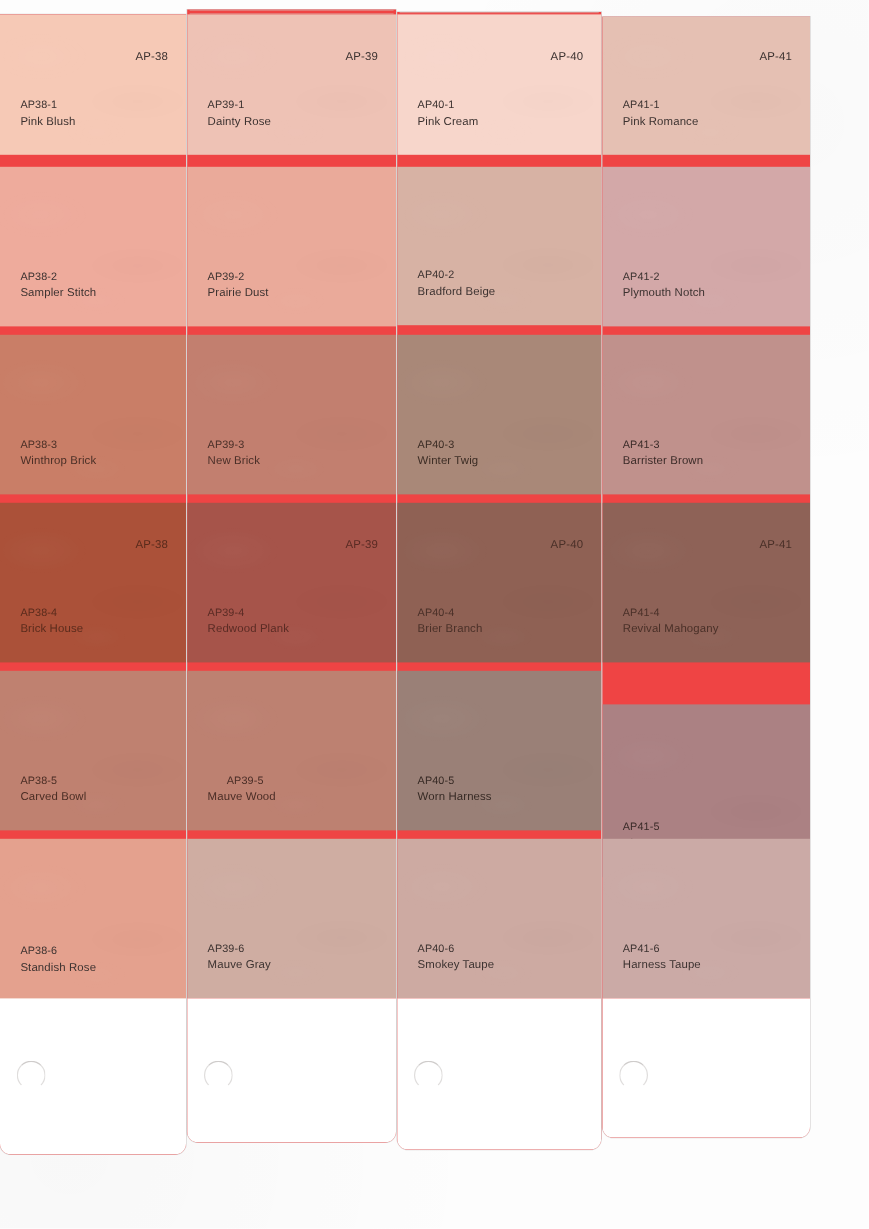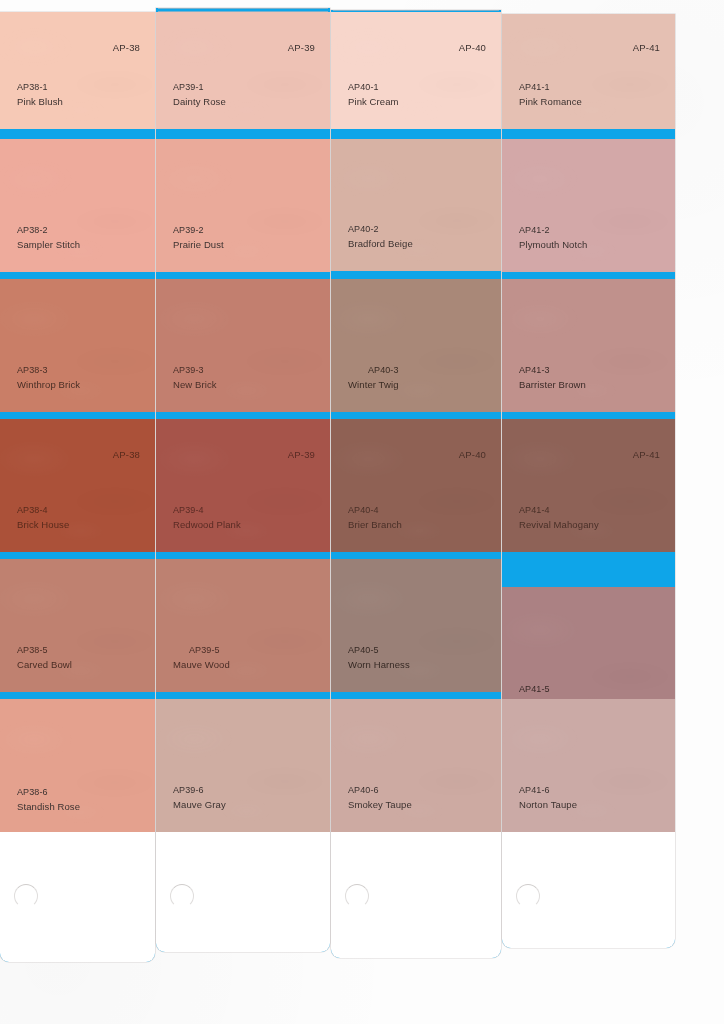--- a/index.html
+++ b/index.html
@@ -28,21 +28,21 @@
     pointer-events: none;
     background:
       radial-gradient(circle at 8% 94%, rgba(0,0,0,0.018) 0%, rgba(0,0,0,0) 30%),
       radial-gradient(circle at 92% 10%, rgba(0,0,0,0.015) 0%, rgba(0,0,0,0) 28%);
   }
 
   
   .card {
     position: absolute;
     box-sizing: border-box;
-    background: #0ea5e9;
+    background: #ef4444;
     border-radius: 0 0 9px 9px;
     box-shadow: 0 0 0 0.6px rgba(140,130,128,0.30);
     overflow: hidden;
   }
 
   
   .chip {
     position: absolute;
     left: 0;
     right: 0;
@@ -230,21 +230,21 @@
       <div class="chip" style="top: 129px; height: 132px; background: rgb(215, 178, 164);">
         <div class="chip-noise"></div>
         <div class="chip-codeblock">
           <span class="chip-code" style="color: rgb(60, 50, 48);">AP40-2</span>
           <span class="chip-name" style="color: rgb(60, 50, 48);">Bradford Beige</span>
         </div>
       </div>
       <div class="chip" style="top: 269px; height: 133px; background: rgb(169, 136, 120);">
         <div class="chip-noise"></div>
         <div class="chip-codeblock">
-          <span class="chip-code" style="color: rgb(59, 44, 36); text-align: right;">AP40-3</span>
+          <span class="chip-code" style="color: rgb(59, 44, 36);">AP40-3</span>
           <span class="chip-name" style="color: rgb(59, 44, 36);">Winter Twig</span>
         </div>
       </div>
       <div class="chip" style="top: 409px; height: 133px; background: rgb(143, 97, 84);">
         <div class="chip-noise"></div>
         <div class="chip-family" style="color: rgb(74, 48, 40);">AP-40</div>
         <div class="chip-codeblock">
           <span class="chip-code" style="color: rgb(74, 48, 40);">AP40-4</span>
           <span class="chip-name" style="color: rgb(74, 48, 40);">Brier Branch</span>
         </div>
@@ -303,19 +303,19 @@
         <div class="chip-noise"></div>
         <div class="chip-codeblock">
           <span class="chip-code" style="color: rgb(58, 42, 40);">AP41-5</span>
           <span class="chip-name" style="color: rgb(58, 42, 40);">Sloane House Brown</span>
         </div>
       </div>
       <div class="chip" style="top: 685px; height: 133px; background: rgb(203, 170, 166);">
         <div class="chip-noise"></div>
         <div class="chip-codeblock">
           <span class="chip-code" style="color: rgb(60, 50, 48);">AP41-6</span>
-          <span class="chip-name" style="color: rgb(60, 50, 48);">Norton Taupe</span>
+          <span class="chip-name" style="color: rgb(60, 50, 48);">Harness Taupe</span>
         </div>
       </div>
       <div class="card-tab" style="top: 818px; bottom: 0px;"></div>
       <div class="punch" style="left: 14px; top: 870px;"></div>
     </div>
   </div>
 
 </body></html>

